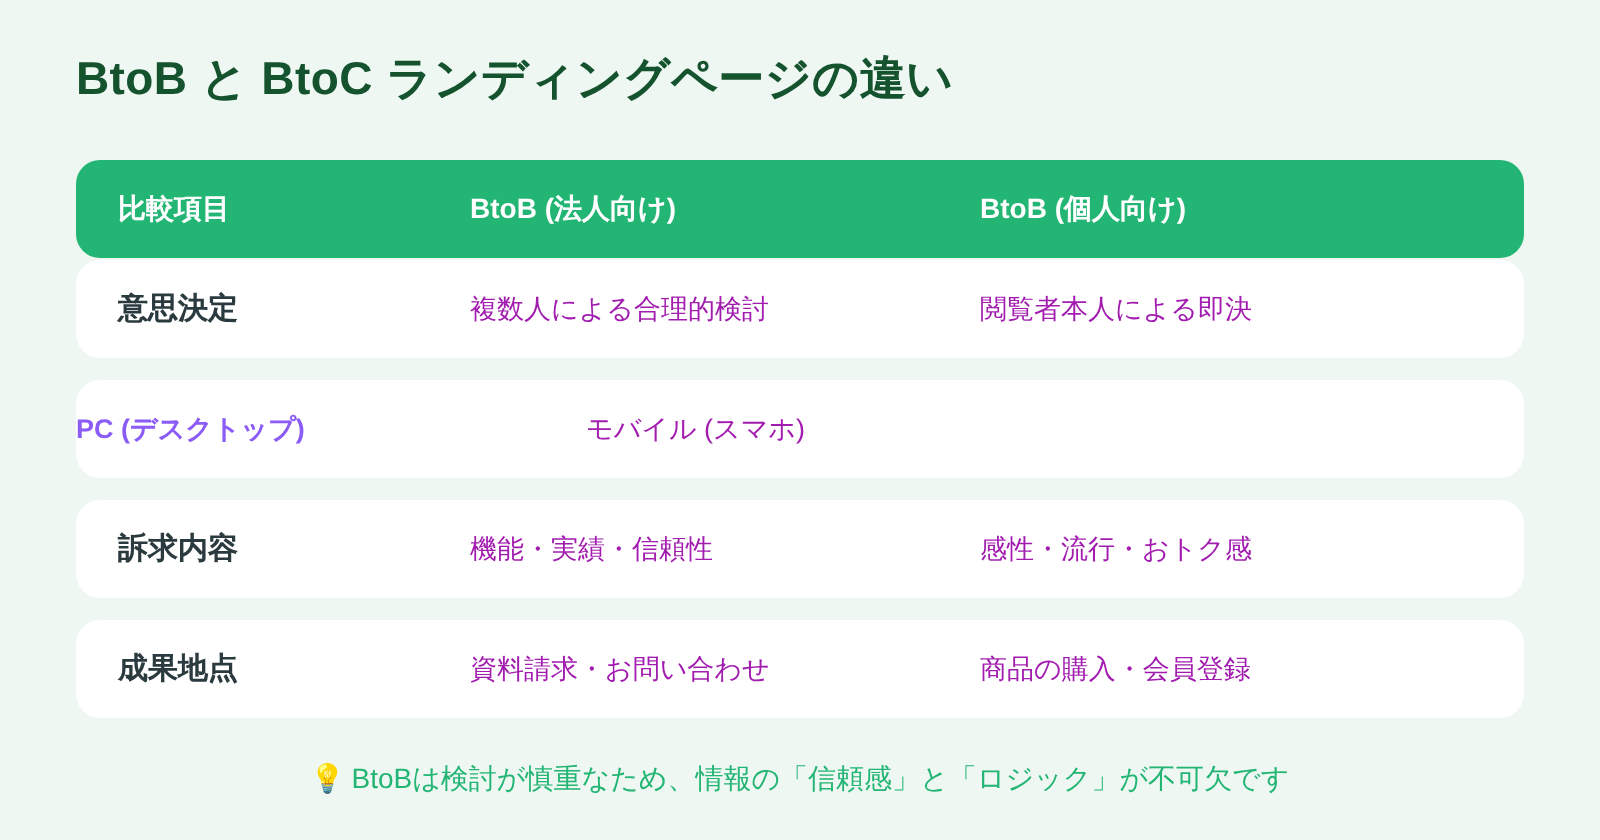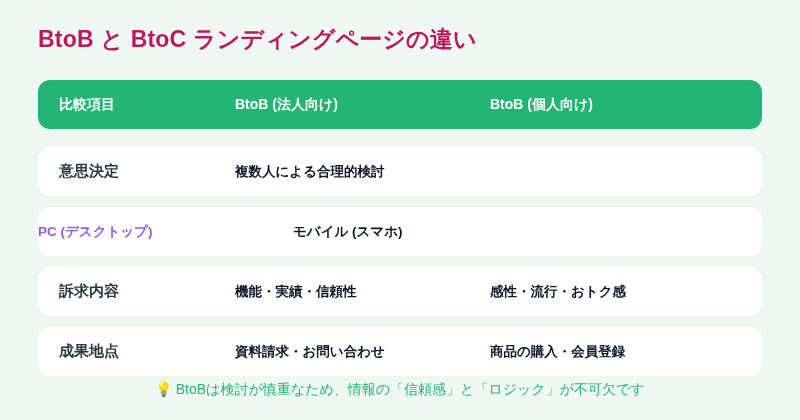--- a/index.html
+++ b/index.html
@@ -20,37 +20,37 @@
     width: 800px;
     height: 420px;
     background: #eef7f2;
   }
   .page-title {
     position: absolute;
     left: 38px;
     top: 24px;
     font-size: 23px;
     font-weight: bold;
-    color: #be185d;
+    color: #14532d;
     letter-spacing: 0.2px;
     white-space: nowrap;
   }
   .table-card {
     position: absolute;
     left: 38px;
     top: 80px;
     width: 724px;
   }
   .table-header {
     display: flex;
     align-items: center;
     height: 49px;
     background: #22b573;
     border-radius: 12px;
-    margin-bottom: 18px;
+    margin-bottom: 1px;
   }
   .table-header .cell {
     color: #ffffff;
     font-size: 14px;
     font-weight: bold;
     white-space: nowrap;
   }
   .table-row {
     display: flex;
     align-items: center;
@@ -75,22 +75,22 @@
   }
   .table-row .col-0 {
     font-size: 15px;
     font-weight: bold;
     color: #2b3a3f;
     white-space: nowrap;
   }
   .table-row .col-1,
   .table-row .col-2 {
     font-size: 13.5px;
-    font-weight: bold;
-    color: #0f172a;
+    font-weight: normal;
+    color: #a21caf;
     white-space: nowrap;
   }
   .table-row .col-1.accent,
   .table-row .col-2.accent {
     color: #8b5cf6;
     font-weight: bold;
   }
   .footer-note {
     position: absolute;
     left: 0;
@@ -119,20 +119,21 @@
     <div class="table-header">
       <div class="cell col-0">比較項目</div>
       <div class="cell col-1">BtoB (法人向け)</div>
       <div class="cell col-2">BtoB (個人向け)</div>
     </div>
 
     <div class="table-body">
         <div class="table-row">
           <div class="cell col-0">意思決定</div>
           <div class="cell col-1">複数人による合理的検討</div>
+          <div class="cell col-2">閲覧者本人による即決</div>
         </div>
         <div class="table-row">
           <div class="cell col-1 accent">PC (デスクトップ)</div>
           <div class="cell col-2">モバイル (スマホ)</div>
         </div>
         <div class="table-row">
           <div class="cell col-0">訴求内容</div>
           <div class="cell col-1">機能・実績・信頼性</div>
           <div class="cell col-2">感性・流行・おトク感</div>
         </div>

